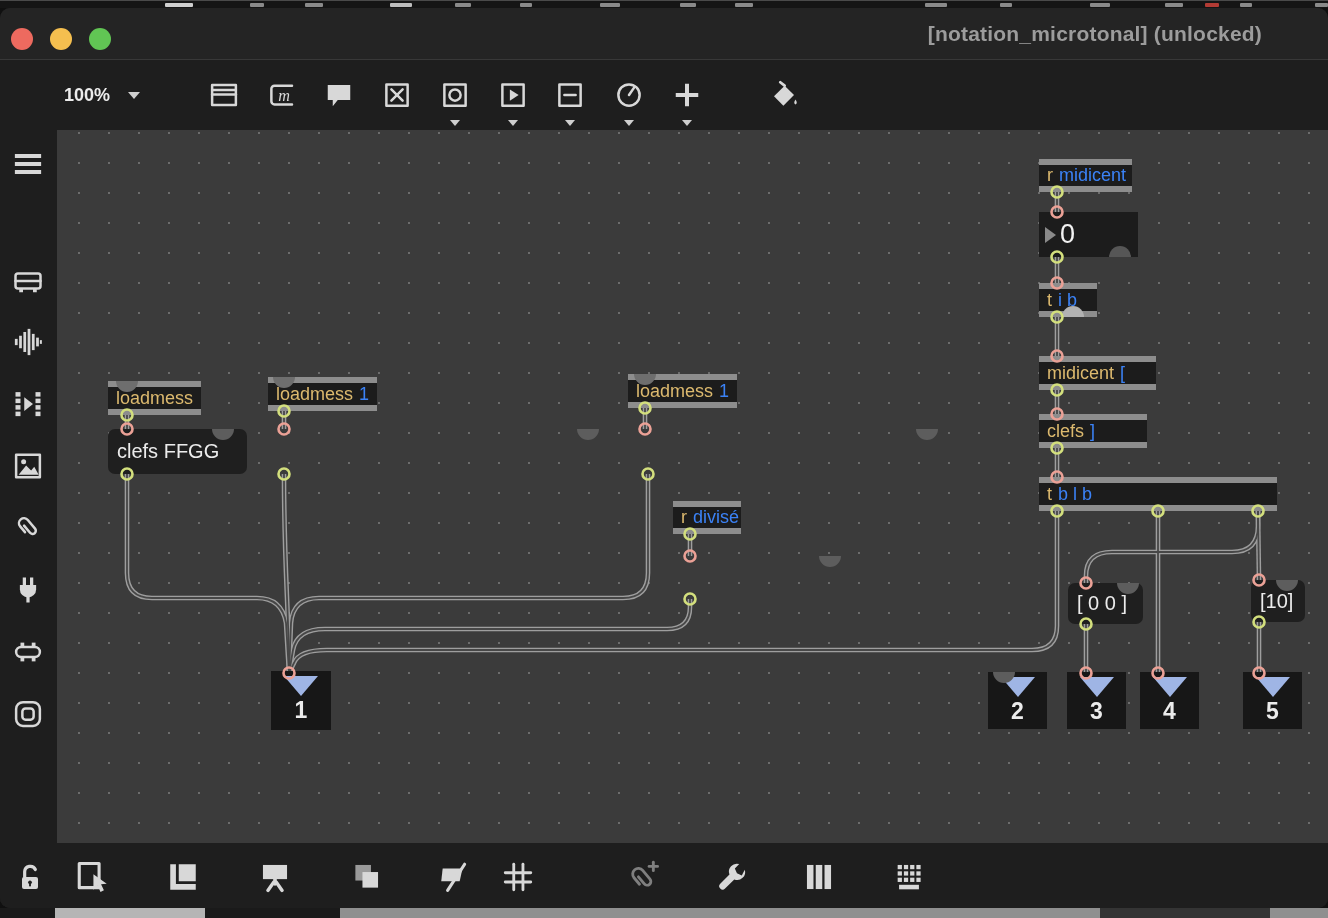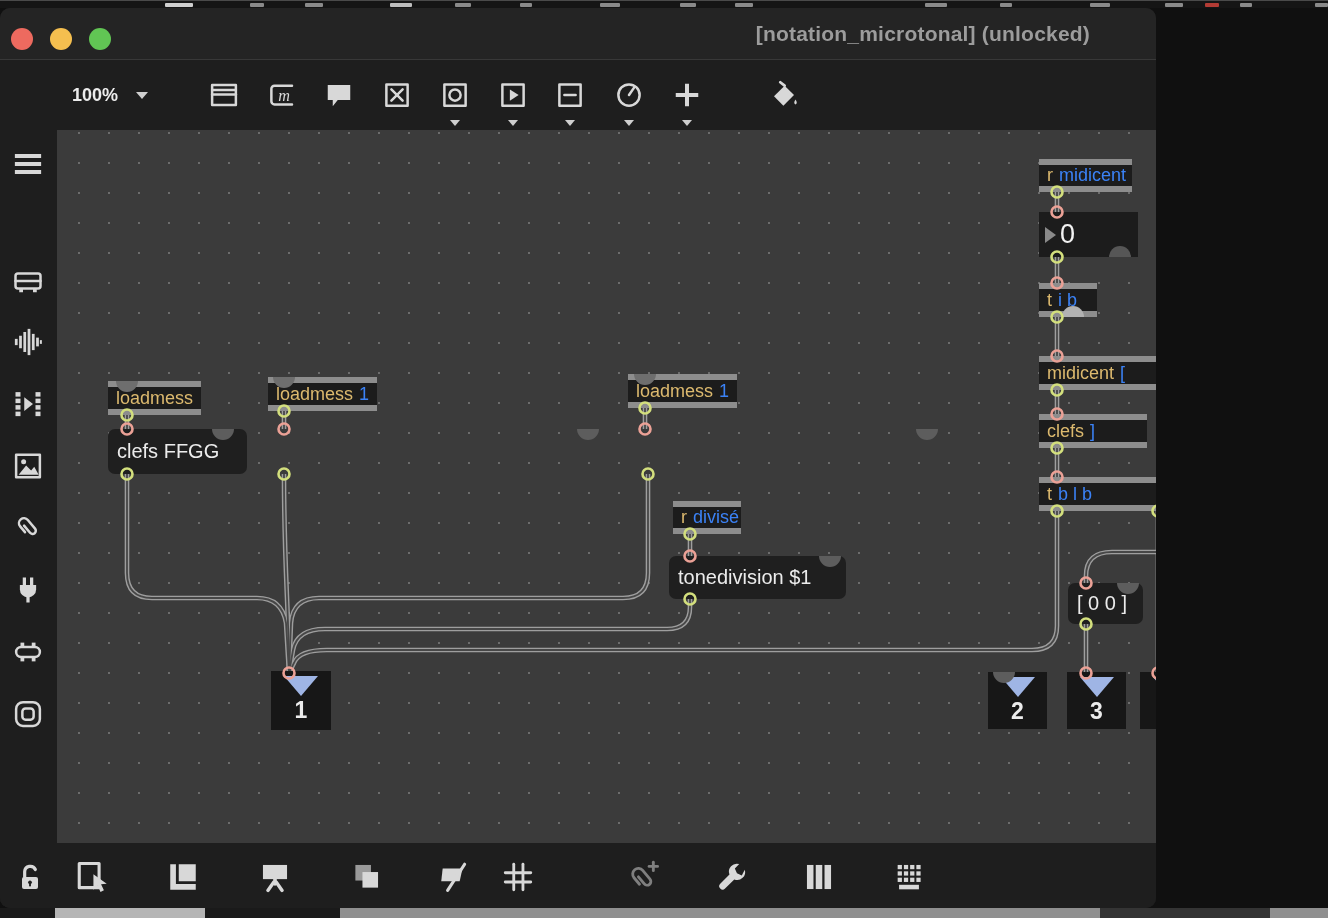--- a/index.html
+++ b/index.html
@@ -7,31 +7,31 @@
   #screen{position:relative;width:1328px;height:918px;overflow:hidden;
     font-family:"Liberation Sans", sans-serif;background:#101010;}
 
   
   #topstrip{position:absolute;left:0;top:0;width:1328px;height:8px;background:#151515;border-top:1px solid #4a4a4a;}
   #topstrip i{position:absolute;top:2px;height:4px;background:#8a8a8a;border-radius:1px;}
   #botstrip{position:absolute;left:0;top:908px;width:1328px;height:10px;background:#1a1a1a;}
   #botstrip i{position:absolute;top:0;height:10px;}
 
   
-  #window{position:absolute;left:0;top:8px;width:1156px;height:900px;background:#1e1e1e;border-radius:10px;overflow:hidden;}
+  #window{position:absolute;left:0;top:8px;width:1328px;height:900px;background:#1e1e1e;border-radius:10px;overflow:hidden;}
   #titlebar{position:absolute;left:0;top:0;width:100%;height:52px;background:#242424;border-bottom:1px solid #383838;}
   .tl{position:absolute;top:20px;width:22px;height:22px;border-radius:50%;}
   #title{position:absolute;top:0;right:66px;height:52px;line-height:52px;
     color:#9c9c9c;font-size:21px;font-weight:bold;letter-spacing:.2px;}
 
   
   #toolbar{position:absolute;left:0;top:52px;width:100%;height:70px;background:#1e1e1e;}
   .tbtn{position:absolute;top:16px;width:38px;height:38px;display:flex;align-items:center;justify-content:center;}
   .caret{position:absolute;top:60px;width:0;height:0;border-left:5px solid transparent;border-right:5px solid transparent;border-top:6px solid #cfcfcf;}
-  #zoomctl{position:absolute;left:72px;top:16px;height:38px;display:flex;align-items:center;gap:18px;color:#ececec;font-size:18px;font-weight:bold;}
+  #zoomctl{position:absolute;left:64px;top:16px;height:38px;display:flex;align-items:center;gap:18px;color:#ececec;font-size:18px;font-weight:bold;}
   #zoomctl .caret2{width:0;height:0;border-left:6px solid transparent;border-right:6px solid transparent;border-top:7px solid #cfcfcf;}
   svg.ic{stroke:#d8d8d8;fill:none;stroke-width:2;stroke-linecap:round;stroke-linejoin:round;}
   svg.ic .f{fill:#d8d8d8;stroke:none;}
   svg.ic text{stroke:none;fill:#d8d8d8;}
 
   
   #rail{position:absolute;left:0;top:52px;width:57px;height:848px;background:#1e1e1e;}
   .rbtn{position:absolute;left:9px;width:38px;height:38px;display:flex;align-items:center;justify-content:center;}
 
   
@@ -356,23 +356,20 @@
           <span class="oname">loadmess</span>
             <span class="oargs">1</span>
         </div>
         <div class="msg" style="left:51px;top:299px;width:139px;height:45px">
           <span>clefs FFGG</span>
         </div>
         <div class="obj" style="left:616px;top:371px;width:68px;height:33px">
           <span class="oname">r</span>
             <span class="oargs">divisé</span>
         </div>
-        <div class="msg" style="left:612px;top:426px;width:177px;height:43px">
-          <span>tonedivision $1</span>
-        </div>
 
         <div class="obj" style="left:982px;top:29px;width:93px;height:33px">
           <span class="oname">r</span>
             <span class="oargs">midicent</span>
         </div>
         <div class="numbox" style="left:982px;top:82px;width:99px;height:45px">
           <span class="tri"></span>
           <span>0</span>
         </div>
         <div class="obj" style="left:982px;top:153px;width:58px;height:34px">

